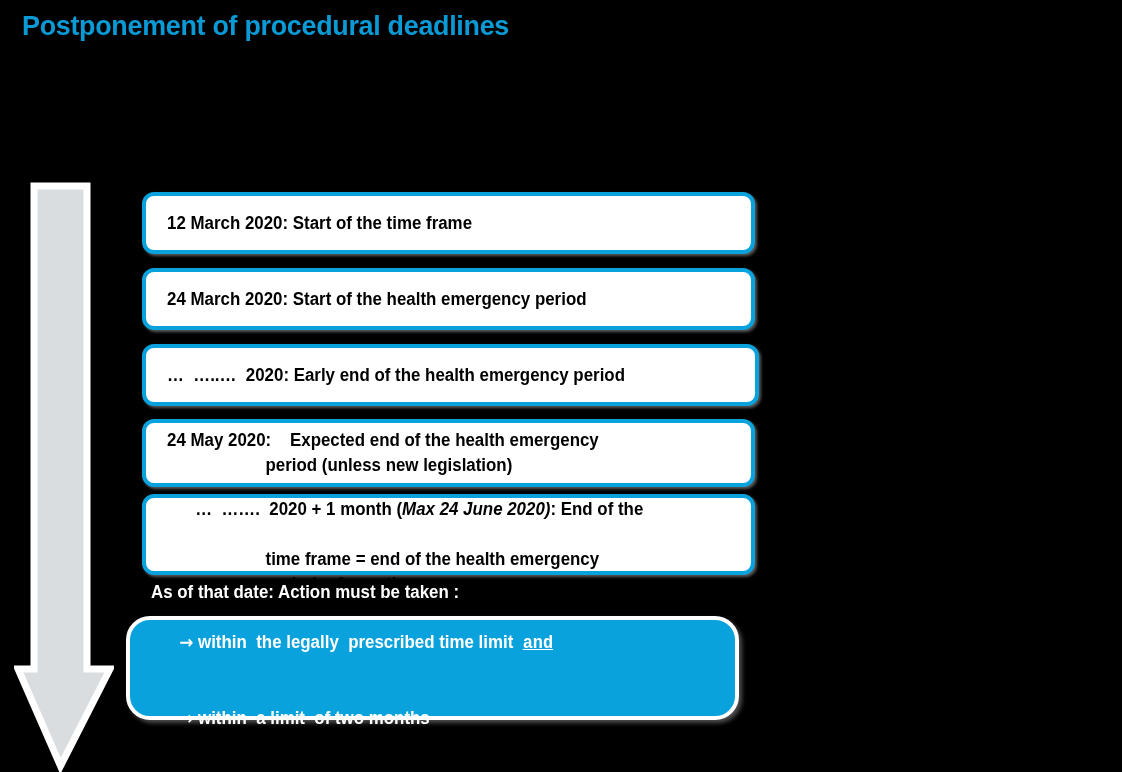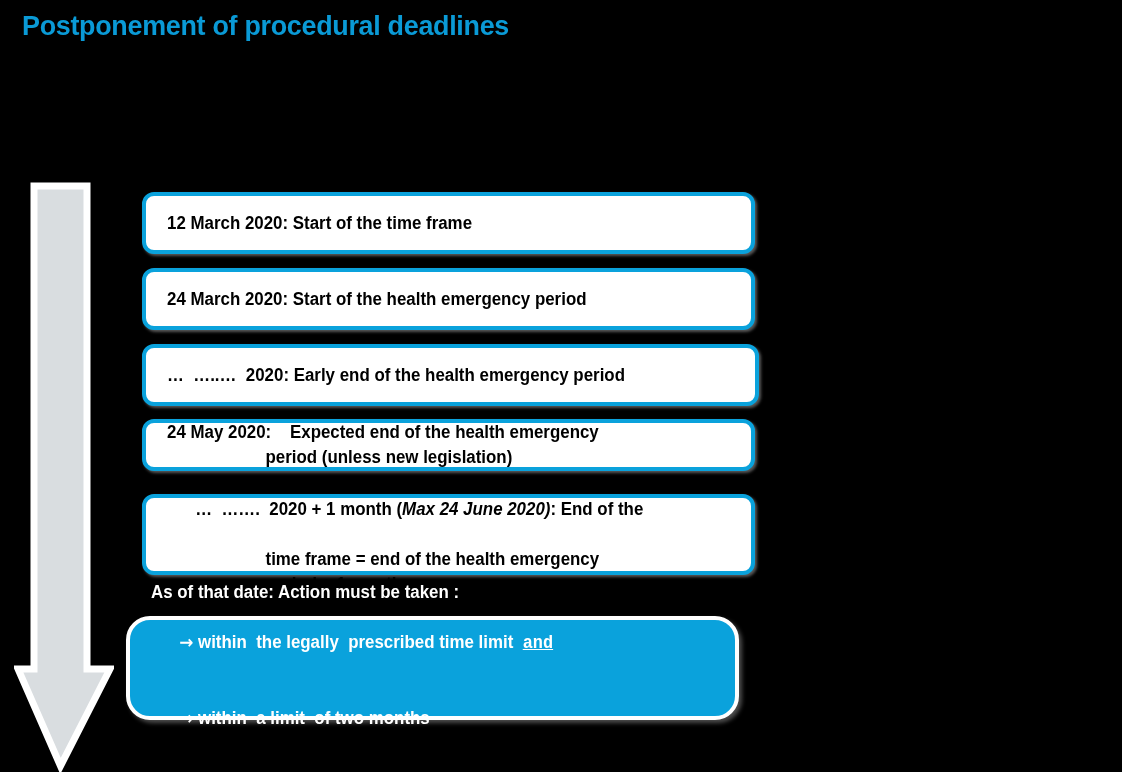--- a/index.html
+++ b/index.html
@@ -65,21 +65,21 @@
     transform-origin: left center;
   }
   .evt-line .ital {
     font-style: italic;
   }
 
   
   #box-1 { top: 192px;  width: 613px; height: 62px; }
   #box-2 { top: 268px;  width: 613px; height: 62px; }
   #box-3 { top: 344px;  width: 617px; height: 62px; justify-content: center; }
-  #box-4 { top: 419px;  width: 613px; height: 52px; }
+  #box-4 { top: 419px;  width: 613px; height: 68px; }
   #box-5 { top: 494px;  width: 613px; height: 81px; }
 
   
   #action-box {
     position: absolute;
     left: 126px;
     top: 616px;
     width: 613px;
     height: 104px;
     box-sizing: border-box;

